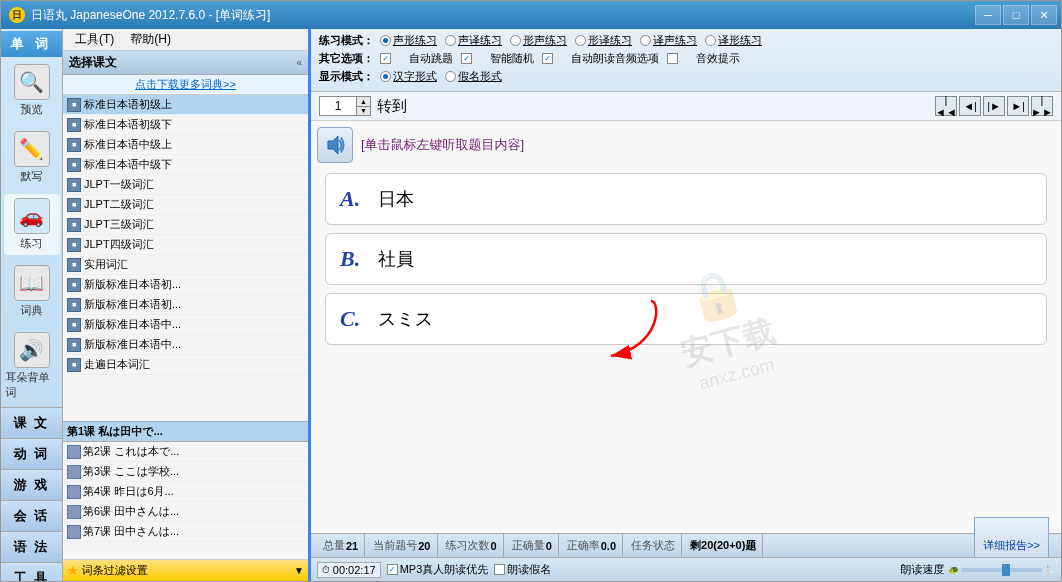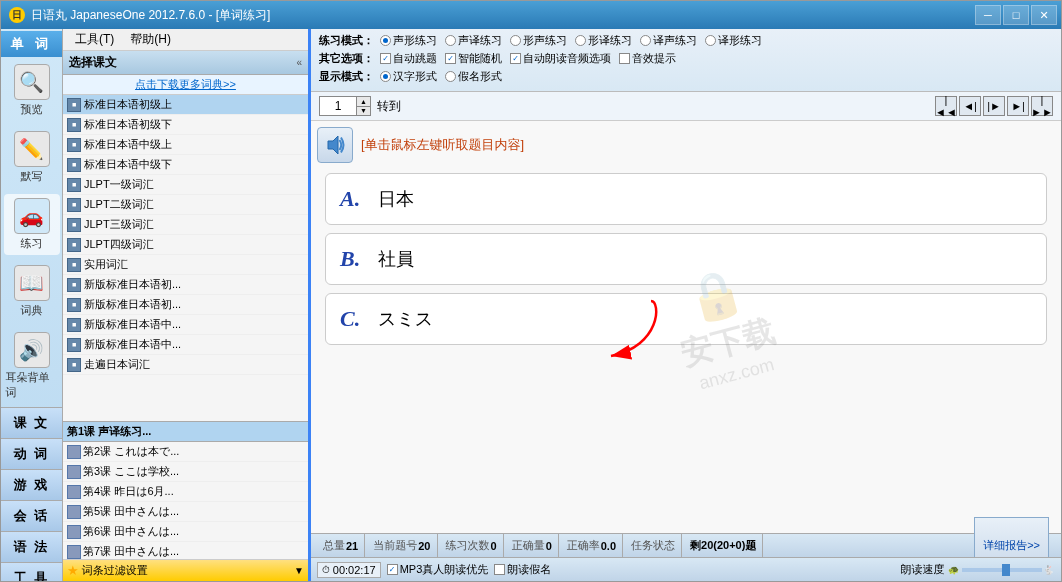--- a/index.html
+++ b/index.html
@@ -284,20 +284,21 @@
       display: flex;
       align-items: center;
       gap: 8px;
       flex-wrap: wrap;
     }
     .radio-item {
       display: flex;
       align-items: center;
       gap: 2px;
       cursor: pointer;
+      text-decoration: underline;
     }
     .radio-circle {
       width: 11px;
       height: 11px;
       border-radius: 50%;
       border: 1px solid #888;
       background: white;
       display: flex;
       align-items: center;
       justify-content: center;
@@ -305,21 +306,21 @@
     .radio-circle.checked::after {
       content: '';
       width: 5px;
       height: 5px;
       border-radius: 50%;
       background: #0066cc;
     }
     .checkbox-item {
       display: flex;
       align-items: center;
-      gap: 2px;
+      gap: 18px;
       cursor: pointer;
     }
     .checkbox-box {
       width: 11px;
       height: 11px;
       border: 1px solid #888;
       background: white;
       display: flex;
       align-items: center;
       justify-content: center;
@@ -366,21 +367,21 @@
       border-left: 1px solid #888;
       cursor: pointer;
       font-size: 7px;
       display: flex;
       align-items: center;
       justify-content: center;
       line-height: 1;
     }
     .spinner-btn:first-child { border-bottom: 1px solid #888; }
     .goto-label {
-      font-size: 12px;
+      font-size: 15px;
     }
     .nav-btns {
       display: flex;
       gap: 2px;
       margin-left: auto;
     }
     .nav-btn {
       width: 22px;
       height: 20px;
       background: #e0e8f0;
@@ -414,21 +415,21 @@
       border-radius: 4px;
       cursor: pointer;
       display: flex;
       align-items: center;
       justify-content: center;
       font-size: 18px;
       flex-shrink: 0;
     }
     .question-text {
       font-size: 13px;
-      color: #c2410c;
+      color: #701a75;
     }
     .answer-choices {
       display: flex;
       flex-direction: column;
       gap: 8px;
       padding: 0 8px;
     }
     .answer-choice {
       display: flex;
       align-items: center;
@@ -666,38 +667,34 @@
           <span>新版标准日本语中...</span>
         </div>
         <div class="course-item">
           <div class="course-icon">■</div>
           <span>走遍日本词汇</span>
         </div>
       </div>
 
       <div class="lesson-panel">
         <div class="lesson-panel-header selected" style="background:#b0d4f0; cursor:pointer;">
-          <span>第1课 声译练习...</span>
+          <span>第1课 私は田中で...</span>
         </div>
         <div class="lesson-list">
           <div class="lesson-item">
             <div class="lesson-icon"></div>
             <span>第2课 これは本で...</span>
           </div>
           <div class="lesson-item">
             <div class="lesson-icon"></div>
             <span>第3课 ここは学校...</span>
           </div>
           <div class="lesson-item">
             <div class="lesson-icon"></div>
             <span>第4课 昨日は6月...</span>
-          </div>
-          <div class="lesson-item">
-            <div class="lesson-icon"></div>
-            <span>第5课 田中さんは...</span>
           </div>
           <div class="lesson-item">
             <div class="lesson-icon"></div>
             <span>第6课 田中さんは...</span>
           </div>
           <div class="lesson-item">
             <div class="lesson-icon"></div>
             <span>第7课 田中さんは...</span>
           </div>
         </div>

